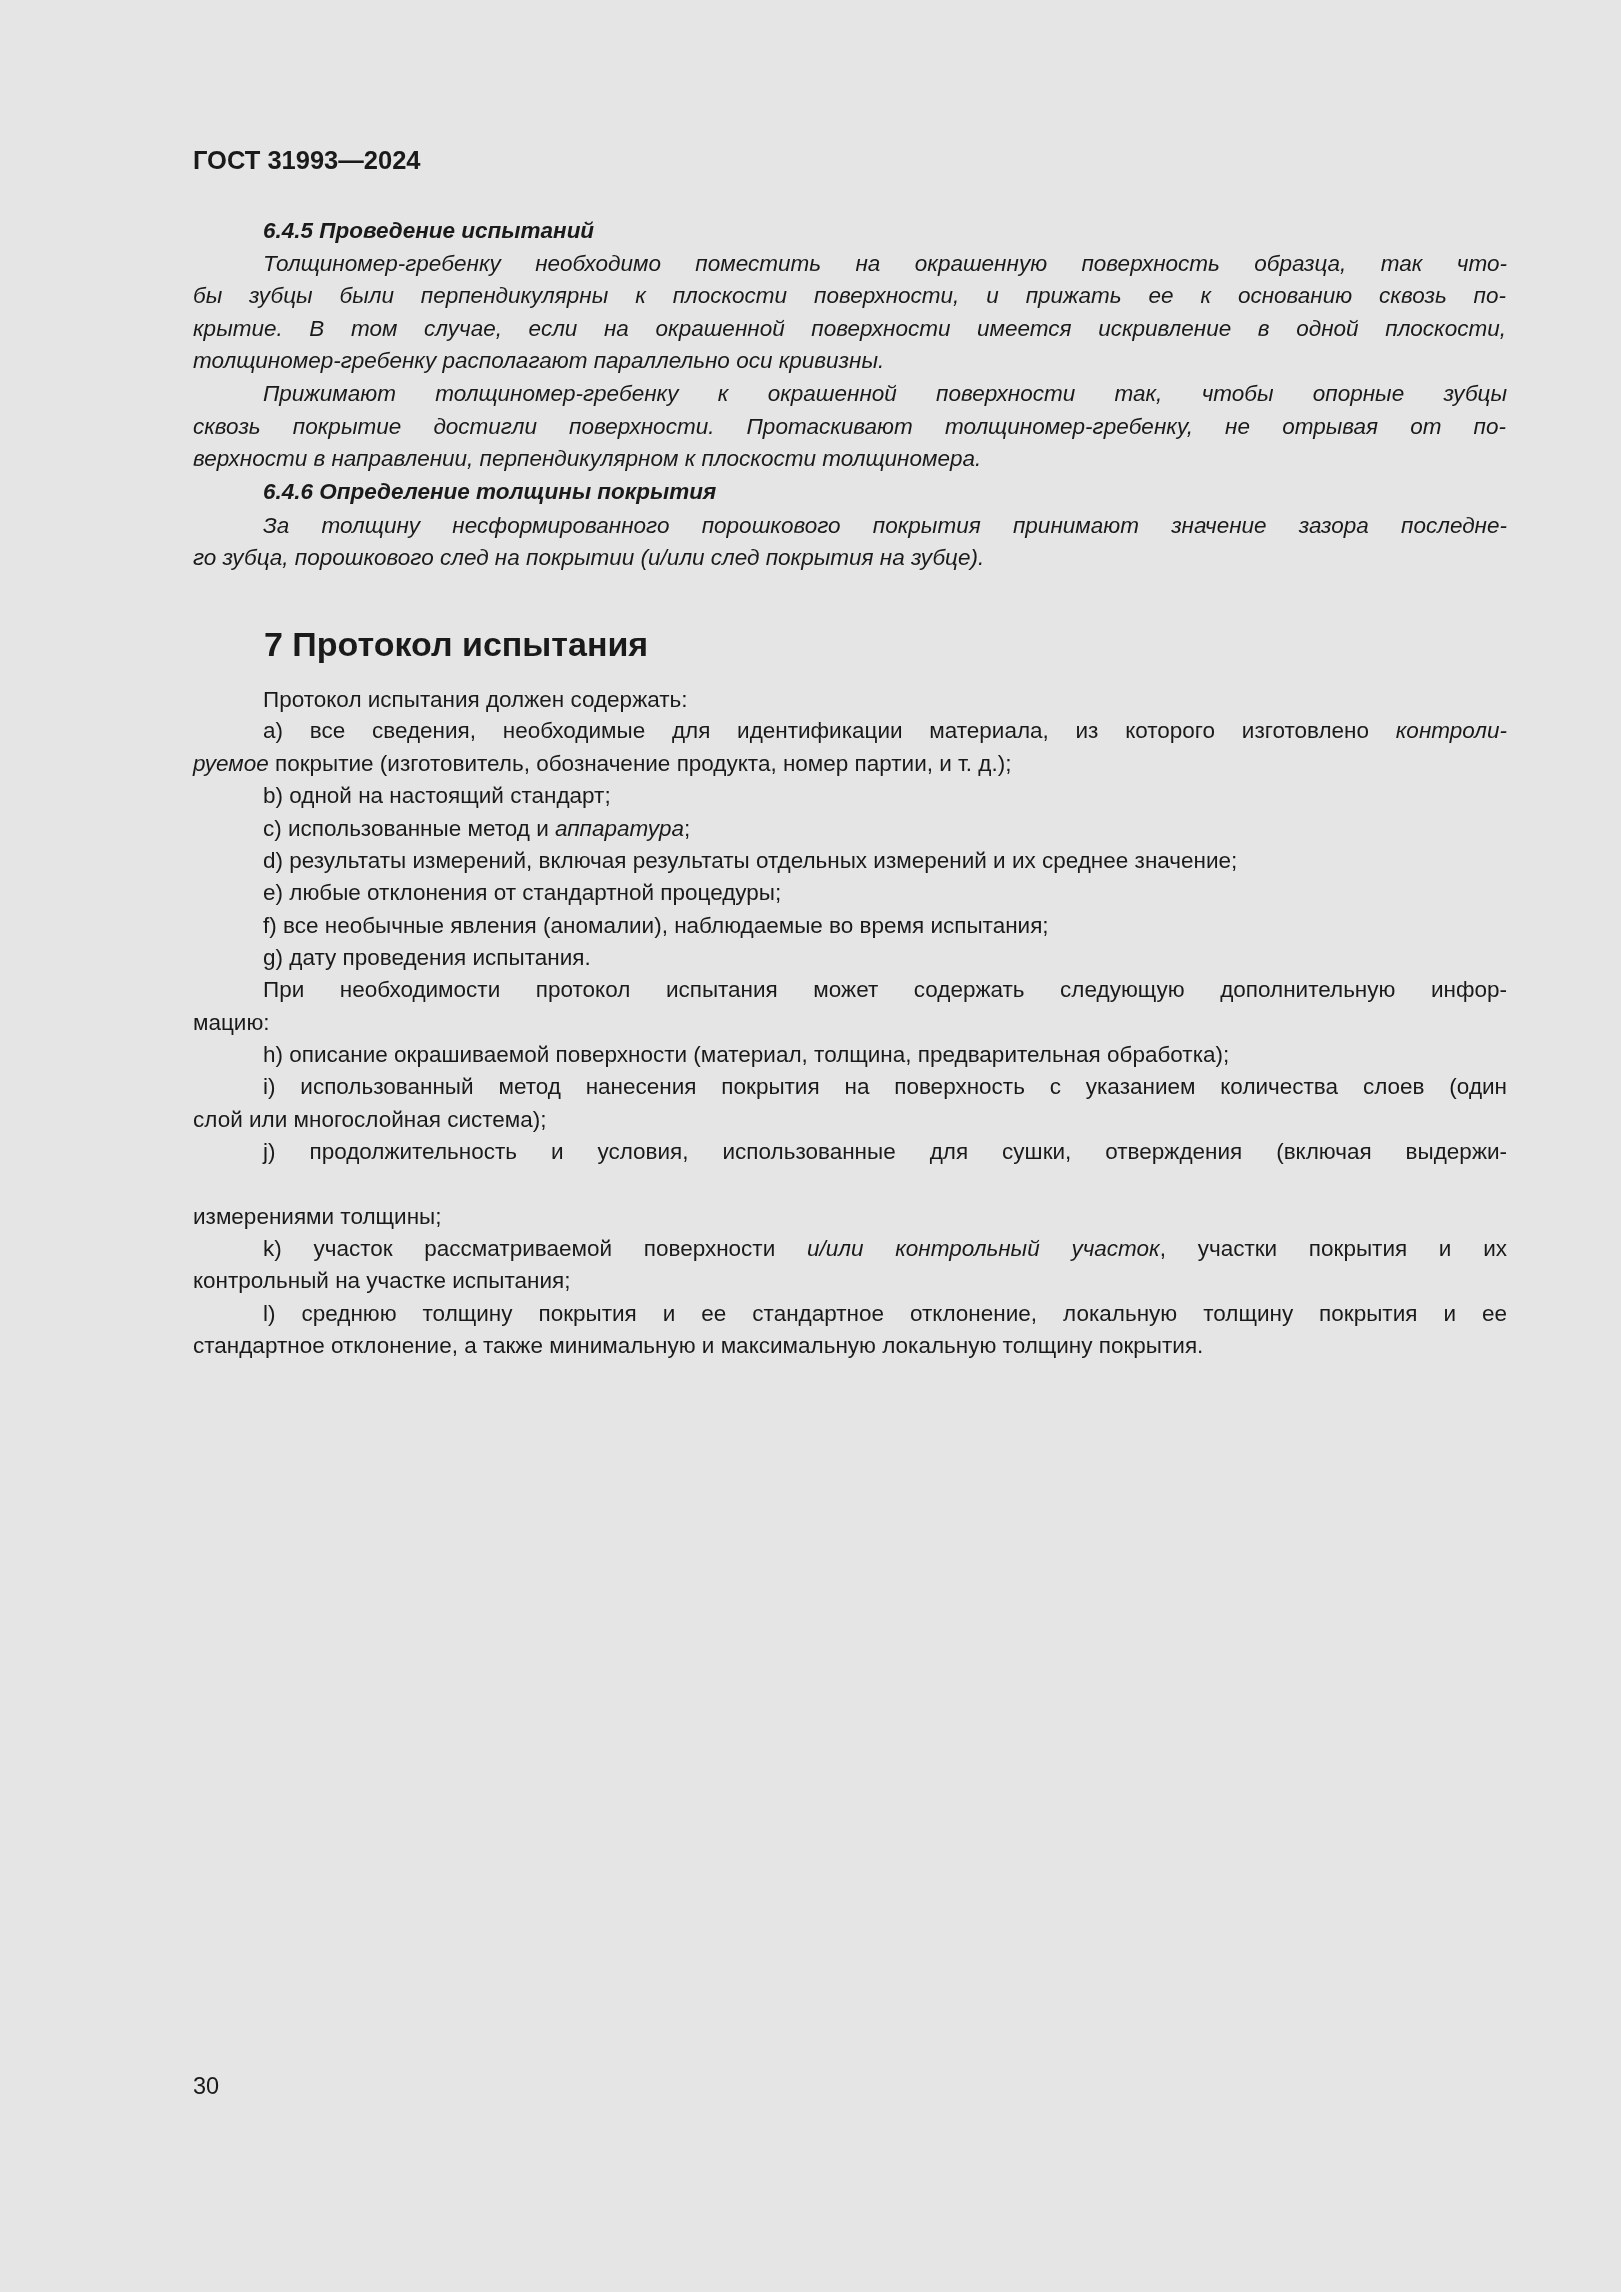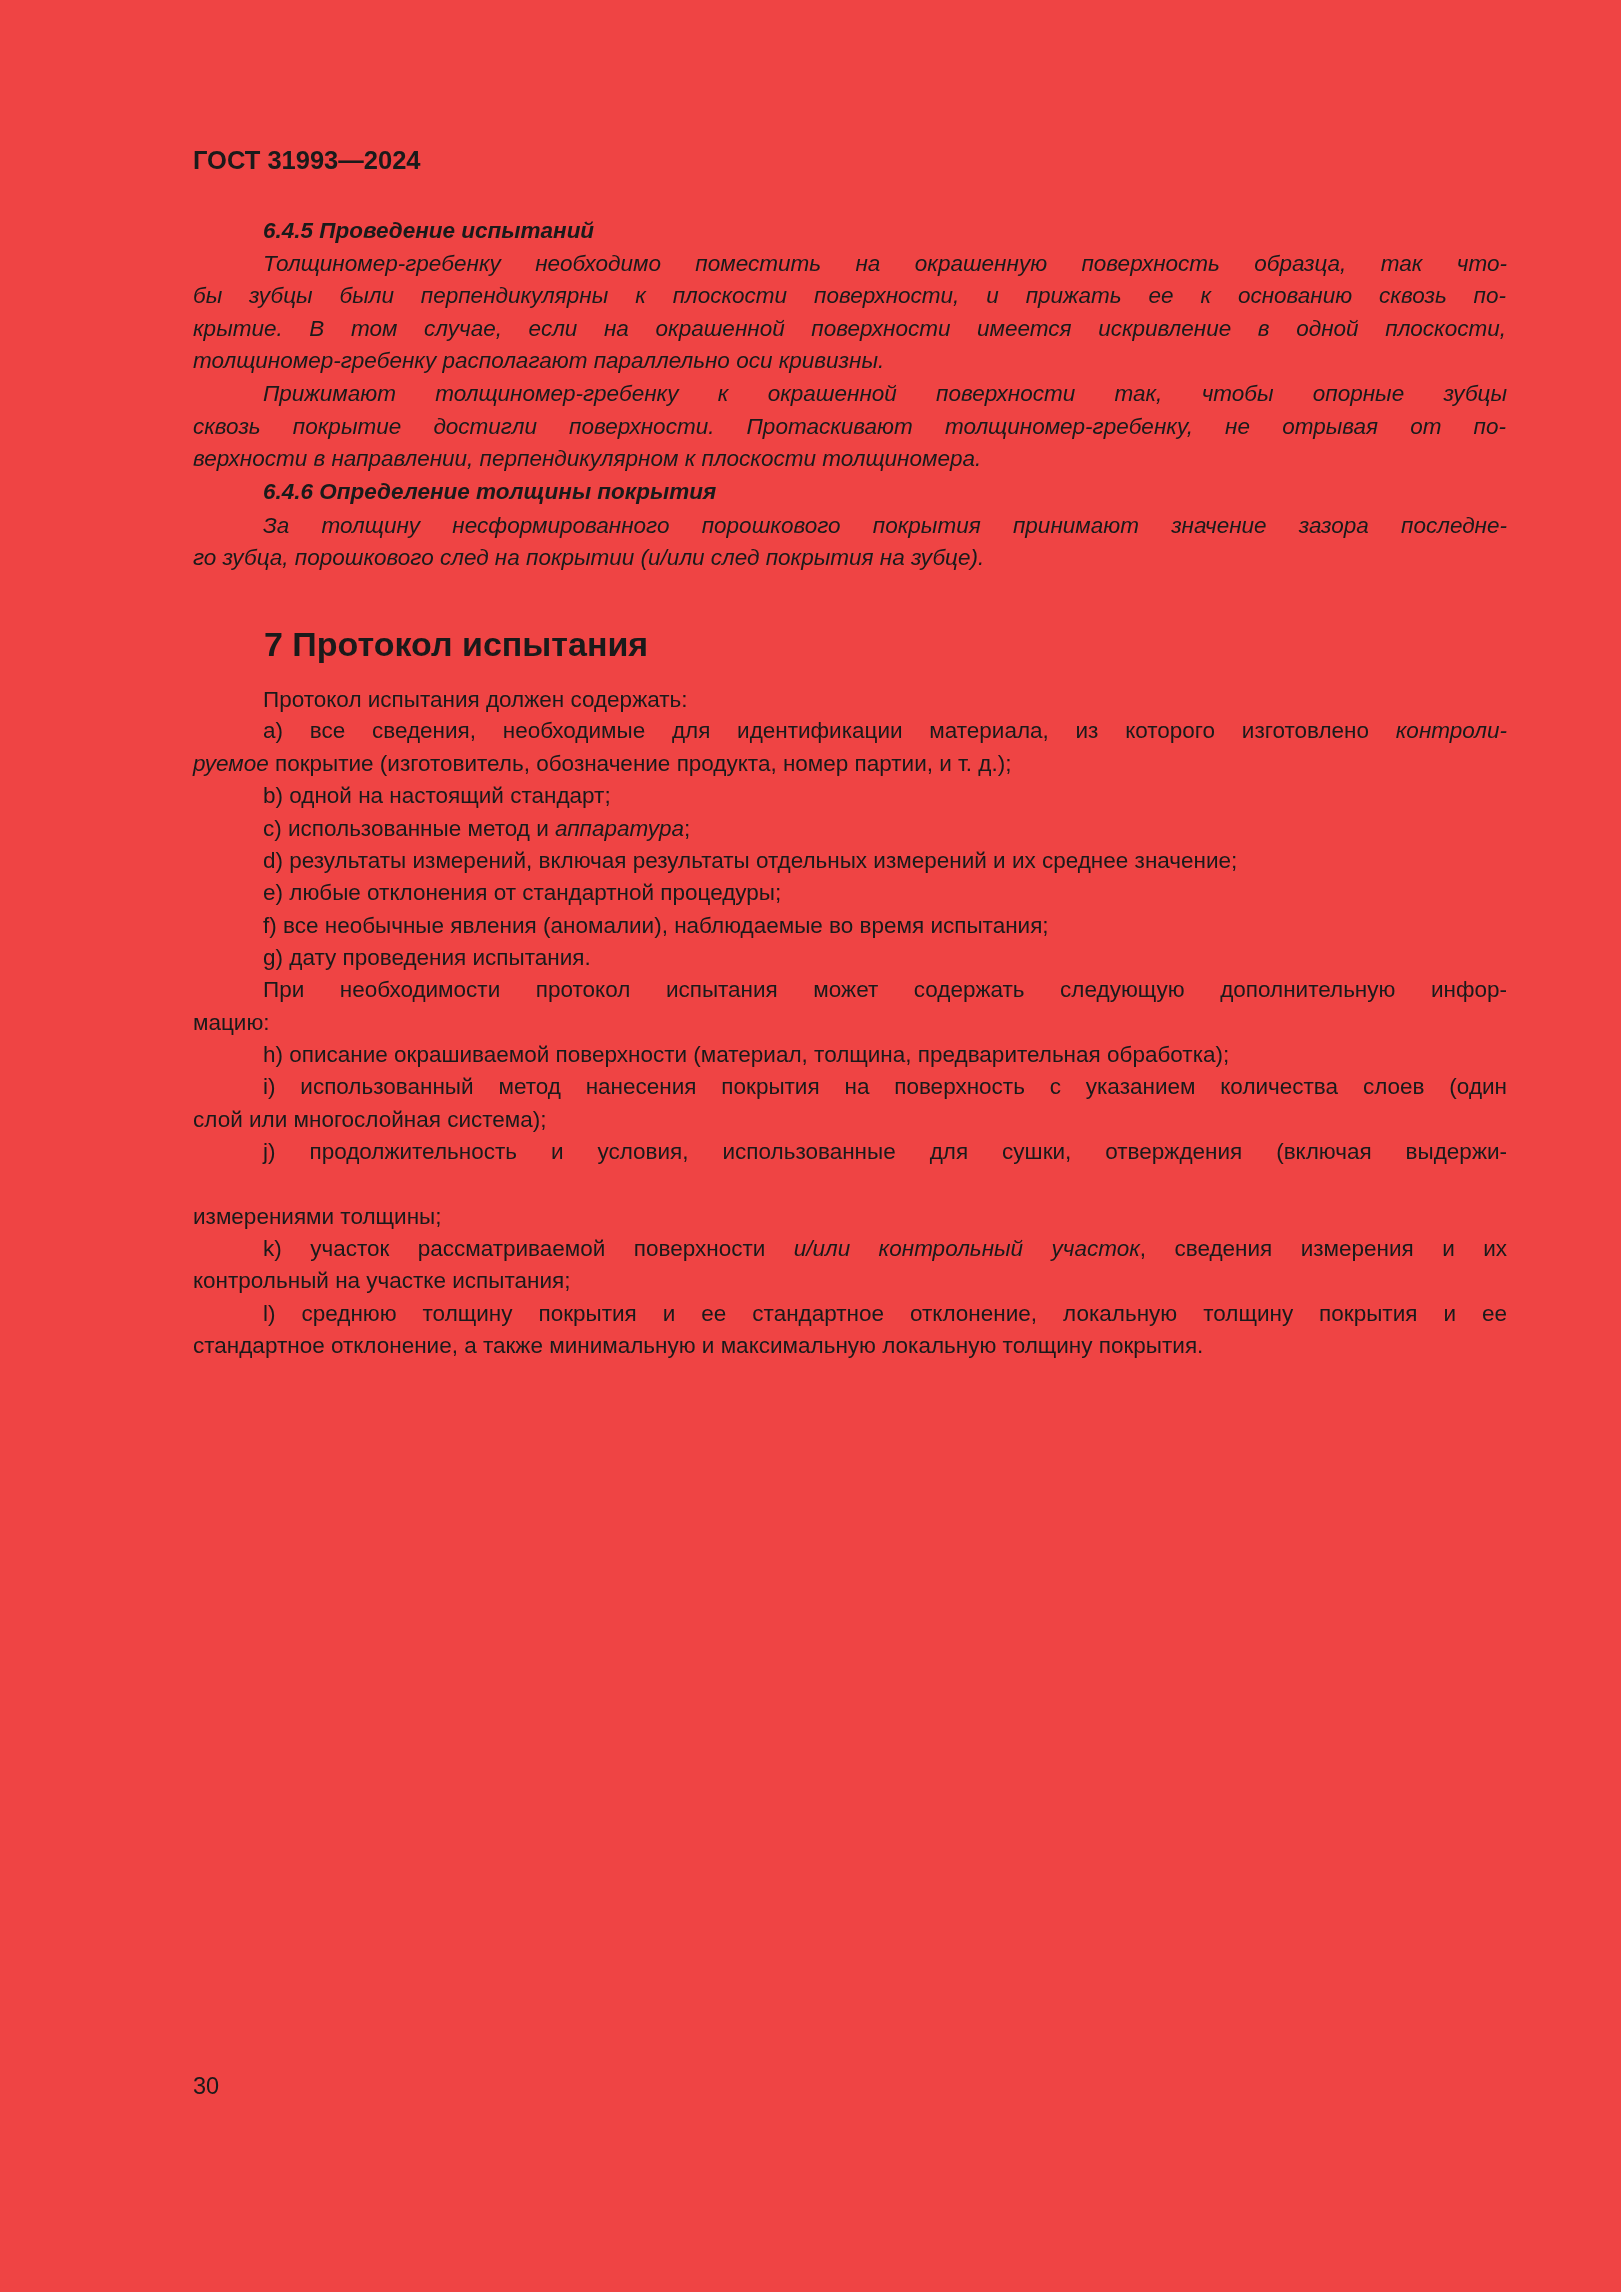--- a/index.html
+++ b/index.html
@@ -1,18 +1,18 @@
 <!DOCTYPE html>
 <html><head>
 <meta charset="utf-8">
 <style>
   html, body { margin: 0; padding: 0; background: #ffffff; }
   body { width: 1621px; height: 2293px; position: relative; overflow: hidden;
          font-family: "Liberation Sans", sans-serif; color: #1a1a1a; }
-  .page { position: absolute; left: 0; top: 0; width: 1621px; height: 2293px; background: #ef4444; }
+  .page { position: absolute; left: 0; top: 0; width: 1621px; height: 2293px; background: #e5e5e5; }
   .doc-code { position: absolute; left: 193px; top: 146px; font-size: 25.5px; font-weight: bold; white-space: nowrap; }
   .line { position: absolute; left: 193px; width: 1313px; font-size: 22.5px; line-height: 29px; height: 29px;
           white-space: nowrap; overflow: visible; }
   .line.ind { left: 263px; width: 1244px; }
   .line.just { text-align: justify; text-align-last: justify; white-space: normal; }
   .line.ital { font-style: italic; }
   .line.bolditalic { font-style: italic; font-weight: bold; }
   .heading7 { position: absolute; left: 264px; top: 625px; font-size: 34px; font-weight: bold; white-space: nowrap; }
   .em { font-style: italic; }
   .page-num { position: absolute; left: 193px; top: 2073px; font-size: 23.5px; }
@@ -55,21 +55,21 @@
   <div class="line" style="top:1008px">мацию:</div>
 
   <div class="line ind" style="top:1040px">h) описание окрашиваемой поверхности (материал, толщина, предварительная обработка);</div>
 
   <div class="line ind just" style="top:1072px">i) использованный метод нанесения покрытия на поверхность с указанием количества слоев (один</div>
   <div class="line" style="top:1105px">слой или многослойная система);</div>
 
   <div class="line ind just" style="top:1137px">j) продолжительность и условия, использованные для сушки, отверждения (включая выдержи-</div>
   <div class="line" style="top:1202px">измерениями толщины;</div>
 
-  <div class="line ind just" style="top:1234px"><span>k) участок рассматриваемой поверхности </span><span class="em">и/или контрольный участок</span><span>, сведения измерения и их</span></div>
+  <div class="line ind just" style="top:1234px"><span>k) участок рассматриваемой поверхности </span><span class="em">и/или контрольный участок</span><span>, участки покрытия и их</span></div>
   <div class="line" style="top:1266px">контрольный на участке испытания;</div>
 
   <div class="line ind just" style="top:1299px">l) среднюю толщину покрытия и ее стандартное отклонение, локальную толщину покрытия и ее</div>
   <div class="line" style="top:1331px">стандартное отклонение, а также минимальную и максимальную локальную толщину покрытия.</div>
 
   <div class="page-num">30</div>
 </div>
 
 
 </body></html>

